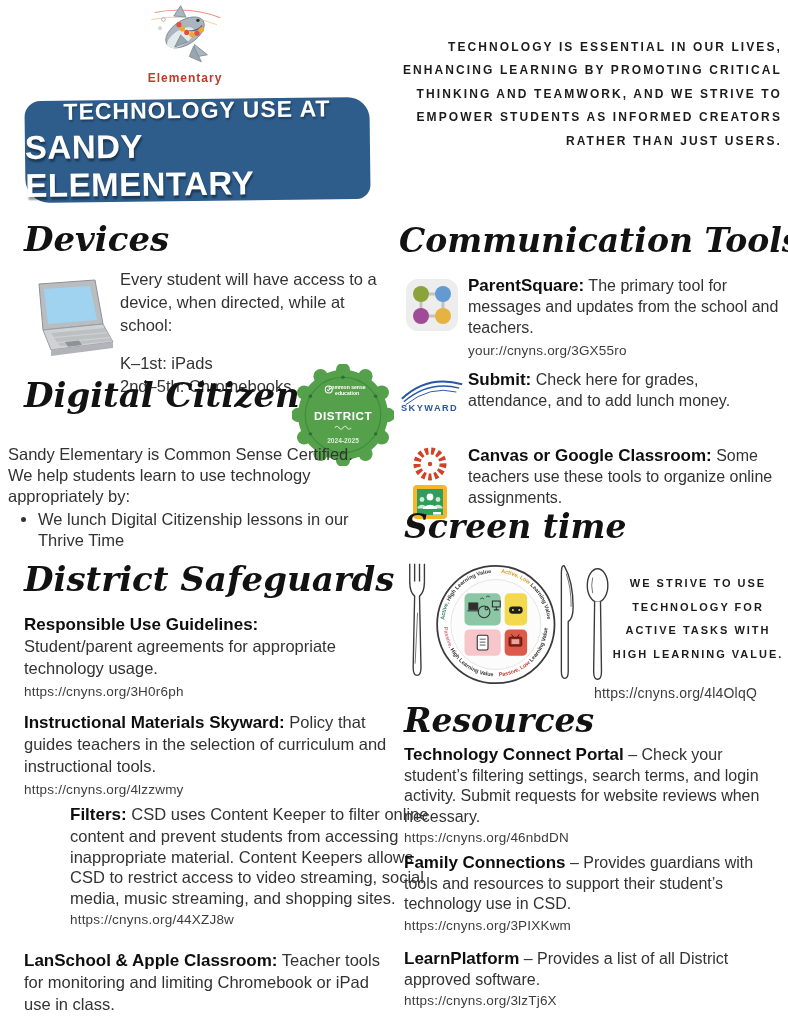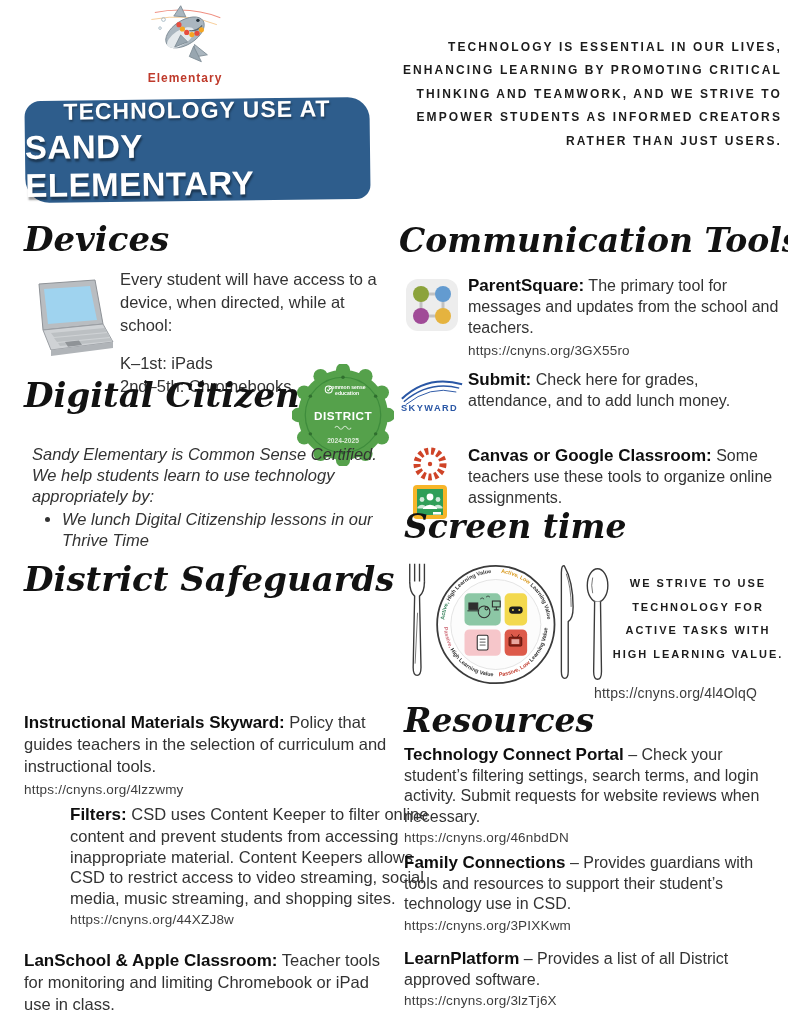--- a/index.html
+++ b/index.html
@@ -130,30 +130,35 @@
     </g>
     <circle cx="36" cy="25" r="3.4" fill="none" stroke="#ffffff" stroke-width="1"></circle>
     <path d="M34.4,25 l1.2,1.3 l2.2,-2.6" stroke="#ffffff" stroke-width="1" fill="none"></path>
     <text x="54" y="24.5" font-size="5" font-weight="bold" fill="#ffffff" text-anchor="middle">common sense</text>
     <text x="54" y="30.5" font-size="5" font-weight="bold" fill="#ffffff" text-anchor="middle">education</text>
     <text x="50" y="55" font-size="11.5" font-weight="bold" fill="#ffffff" text-anchor="middle" letter-spacing=".5">DISTRICT</text>
     <path d="M42,62.5 q2,-3 4,0 q2,3 4,0 q2,-3 4,0 q2,3 4,0" stroke="#cfe5cb" fill="none" stroke-width="1"></path>
     <text x="50" y="77" font-size="6.5" font-weight="bold" fill="#dcecd8" text-anchor="middle">2024-2025</text>
   </svg>
 
-  <div class="abs body-text" style="left:32px; top:444px; width:368px; line-height:1.28;font-style:italic;">
+  <div class="abs body-text" style="left:8px; top:444px; width:368px; line-height:1.28;">
     <div>Sandy Elementary is Common Sense Certified.</div>
     <div>We help students learn to use technology appropriately by:</div>
     <ul class="dc-list">
         <li>We lunch Digital Citizenship lessons in our Thrive Time</li>
       </ul>
   </div>
 
   <div class="abs h-script" style="left:24px; top:562px; font-size:34px;">District Safeguards</div>
 
+  <div class="abs body-text" style="left:24px; top:614px; width:368px;">
+    <span class="item-title block">Responsible Use Guidelines:</span>
+    <span>Student/parent agreements for appropriate technology usage.</span>
+    <div class="link">https://cnyns.org/3H0r6ph</div>
+  </div>
 
   <div class="abs body-text" style="left:24px; top:712px; width:368px;">
     <span class="item-title">Instructional Materials Skyward:</span>
     <span>Policy that guides teachers in the selection of curriculum and instructional tools.</span>
     <div class="link">https://cnyns.org/4lzzwmy</div>
   </div>
 
   <div class="abs body-text" style="left:24px; top:804px; width:368px; line-height:1.27;margin-left:46px;">
     <span class="item-title">Filters:</span>
     <span>CSD uses Content Keeper to filter online content and prevent students from accessing inappropriate material. Content Keepers allows CSD to restrict access to video streaming, social media, music streaming, and shopping sites.</span>
@@ -177,21 +182,21 @@
     </g>
     <circle cx="17" cy="17" r="8" fill="#8ca33b"></circle>
       <circle cx="39" cy="17" r="8" fill="#639bd0"></circle>
     <circle cx="17" cy="39" r="8" fill="#a04b97"></circle>
       <circle cx="39" cy="39" r="8" fill="#e5b33f"></circle>
   </svg>
 
   <div class="abs body-text-r" style="left:468px; top:275px; width:314px;">
     <span class="item-title">ParentSquare:</span>
     <span>The primary tool for messages and updates from the school and teachers.</span>
-    <div class="link">https://cnyns.org/3GX55ro</div>
+    <div class="link">your://cnyns.org/3GX55ro</div>
   </div>
 
   <svg class="abs" style="left:398px; top:372px;" width="68" height="42" viewBox="0 0 70 42">
     <path d="M4,27 Q30,2 66,12" stroke="#2a57a5" stroke-width="2.2" fill="none"></path>
     <path d="M6,30 Q32,8 63,16" stroke="#2a57a5" stroke-width="1.5" fill="none"></path>
     <path d="M8,33 Q33,13 60,20" stroke="#2a57a5" stroke-width="1" fill="none"></path>
     <text x="3" y="40" font-size="9.5" font-weight="bold" fill="#2a57a5" letter-spacing="1.5">SKYWARD</text>
   </svg>
 
   <div class="abs body-text-r" style="left:468px; top:369px; width:314px;">

